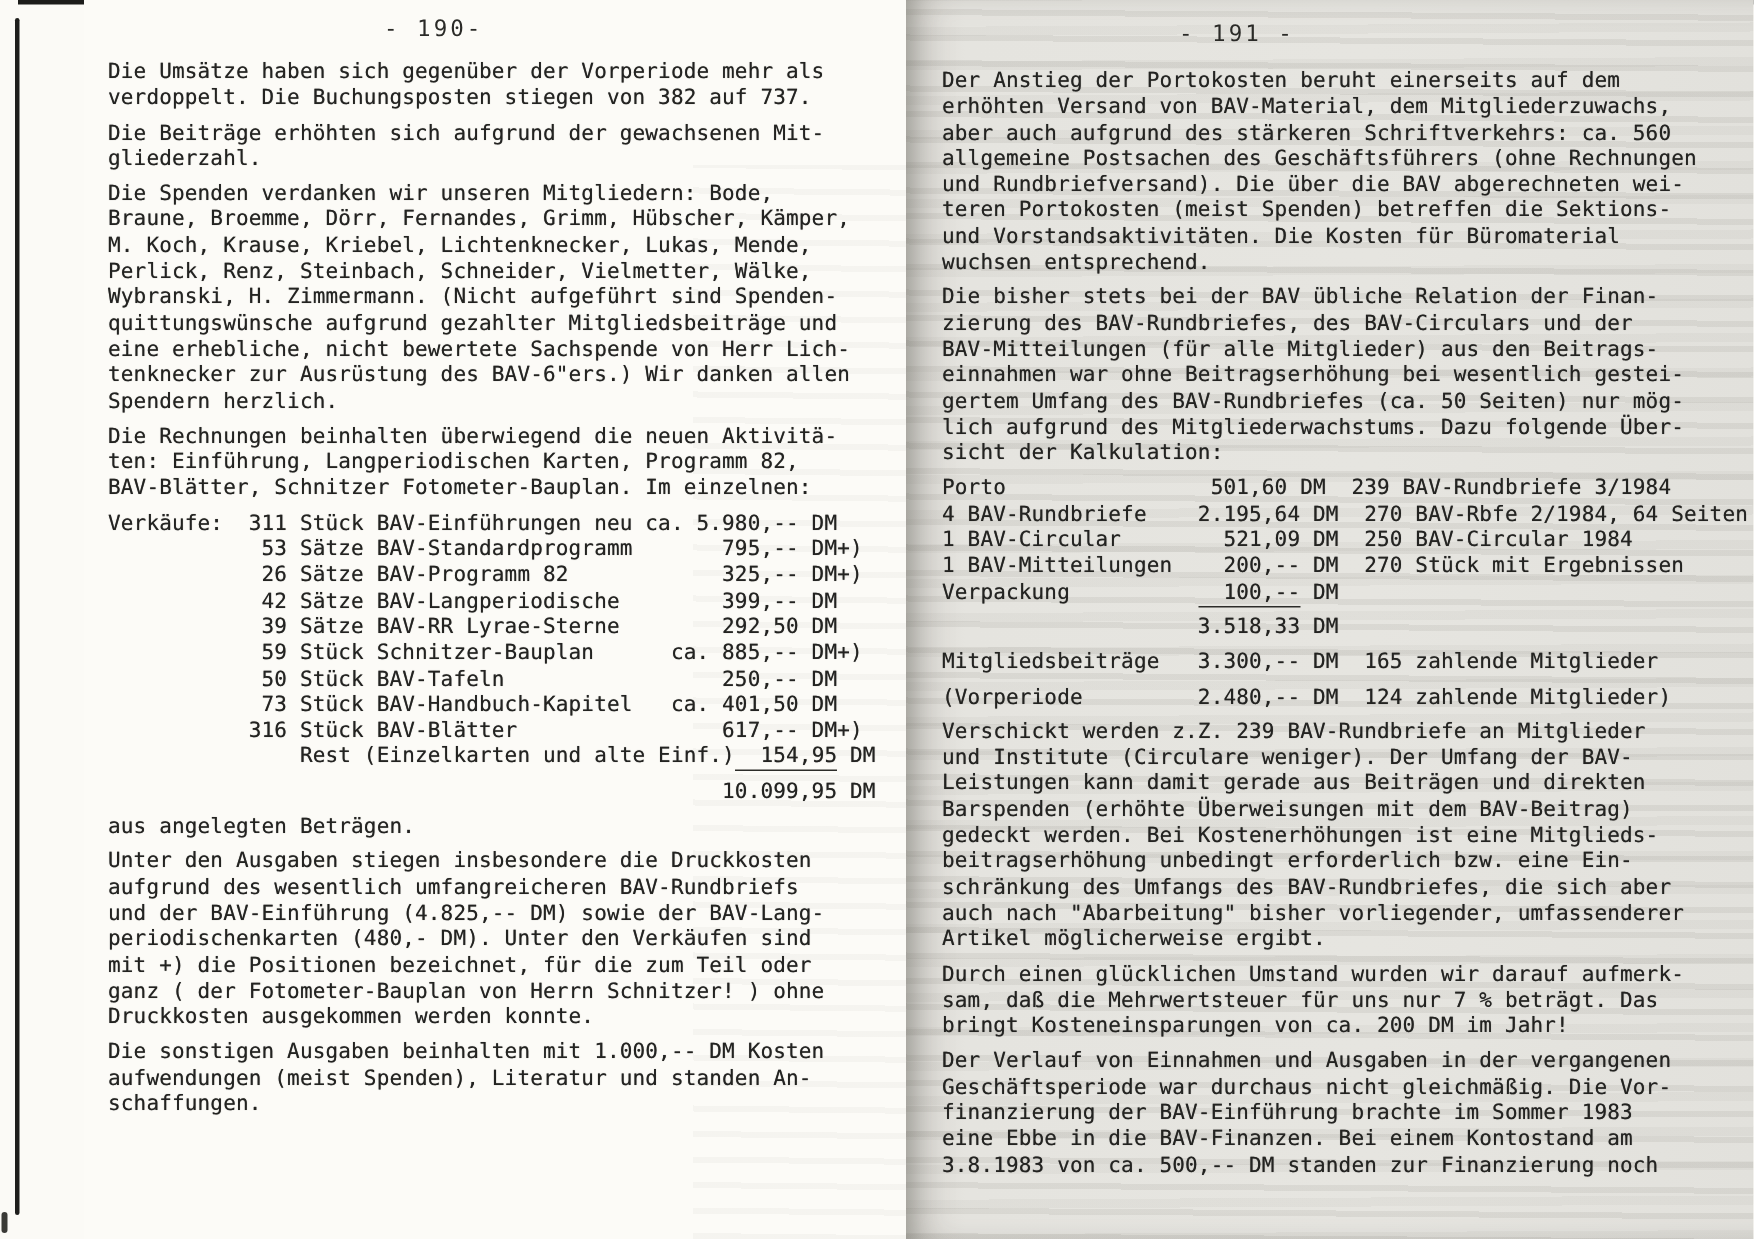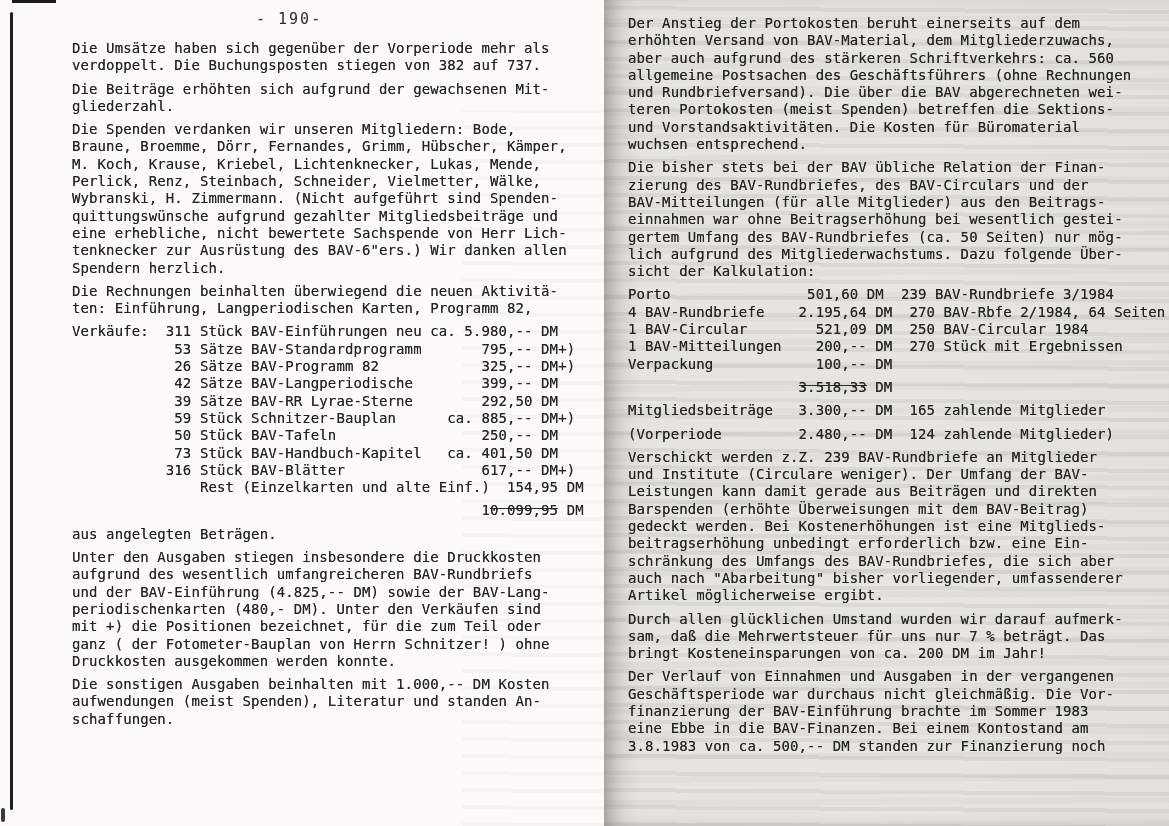--- a/index.html
+++ b/index.html
@@ -98,56 +98,57 @@
     font: inherit;
     white-space: pre;
   }
   .ln {
     height: 17.3px;
     white-space: pre;
     overflow: visible;
   }
   .u {
     border-bottom: 1.6px solid #2c2c29;
-    padding-bottom: 13px;
+    padding-bottom: 1px;
   }
 </style>
 </head>
 <body>
 
 <div class="scan">
   <div class="top-rule"></div>
   <div class="left-rule"></div>
   <div class="corner-mark"></div>
 
   <div class="page page-left">
     <div class="page-inner">
       <div class="page-num">- 190-</div>
       <div class="page-body">
           <pre class="para"><div class="ln"><span>Die Umsätze haben sich gegenüber der Vorperiode mehr als</span></div><div class="ln"><span>verdoppelt. Die Buchungsposten stiegen von 382 auf 737.</span></div></pre>
           <pre class="para"><div class="ln"><span>Die Beiträge erhöhten sich aufgrund der gewachsenen Mit-</span></div><div class="ln"><span>gliederzahl.</span></div></pre>
           <pre class="para"><div class="ln"><span>Die Spenden verdanken wir unseren Mitgliedern: Bode,</span></div><div class="ln"><span>Braune, Broemme, Dörr, Fernandes, Grimm, Hübscher, Kämper,</span></div><div class="ln"><span>M. Koch, Krause, Kriebel, Lichtenknecker, Lukas, Mende,</span></div><div class="ln"><span>Perlick, Renz, Steinbach, Schneider, Vielmetter, Wälke,</span></div><div class="ln"><span>Wybranski, H. Zimmermann. (Nicht aufgeführt sind Spenden-</span></div><div class="ln"><span>quittungswünsche aufgrund gezahlter Mitgliedsbeiträge und</span></div><div class="ln"><span>eine erhebliche, nicht bewertete Sachspende von Herr Lich-</span></div><div class="ln"><span>tenknecker zur Ausrüstung des BAV-6"ers.) Wir danken allen</span></div><div class="ln"><span>Spendern herzlich.</span></div></pre>
-          <pre class="para"><div class="ln"><span>Die Rechnungen beinhalten überwiegend die neuen Aktivitä-</span></div><div class="ln"><span>ten: Einführung, Langperiodischen Karten, Programm 82,</span></div></pre>
+          <pre class="para"><div class="ln"><span>Die Rechnungen beinhalten überwiegend die neuen Aktivitä-</span></div><div class="ln"><span>ten: Einführung, Langperiodischen Karten, Programm 82,</span></div><div class="ln"><span>BAV-Blätter, Schnitzer Fotometer-Bauplan. Im einzelnen:</span></div></pre>
           <pre class="para"><div class="ln"><span>Verkäufe:  311 Stück BAV-Einführungen neu ca. 5.980,-- DM</span></div><div class="ln"><span>            53 Sätze BAV-Standardprogramm       795,-- DM+)</span></div><div class="ln"><span>            26 Sätze BAV-Programm 82            325,-- DM+)</span></div><div class="ln"><span>            42 Sätze BAV-Langperiodische        399,-- DM</span></div><div class="ln"><span>            39 Sätze BAV-RR Lyrae-Sterne        292,50 DM</span></div><div class="ln"><span>            59 Stück Schnitzer-Bauplan      ca. 885,-- DM+)</span></div><div class="ln"><span>            50 Stück BAV-Tafeln                 250,-- DM</span></div><div class="ln"><span>            73 Stück BAV-Handbuch-Kapitel   ca. 401,50 DM</span></div><div class="ln"><span>           316 Stück BAV-Blätter                617,-- DM+)</span></div><div class="ln"><span>               Rest (Einzelkarten und alte Einf.)</span><span class="u">  154,95</span><span> DM</span></div></pre>
           <pre class="para"><div class="ln"><span>                                                10.099,95 DM</span></div></pre>
           <pre class="para"><div class="ln"><span>aus angelegten Beträgen.</span></div></pre>
           <pre class="para"><div class="ln"><span>Unter den Ausgaben stiegen insbesondere die Druckkosten</span></div><div class="ln"><span>aufgrund des wesentlich umfangreicheren BAV-Rundbriefs</span></div><div class="ln"><span>und der BAV-Einführung (4.825,-- DM) sowie der BAV-Lang-</span></div><div class="ln"><span>periodischenkarten (480,- DM). Unter den Verkäufen sind</span></div><div class="ln"><span>mit +) die Positionen bezeichnet, für die zum Teil oder</span></div><div class="ln"><span>ganz ( der Fotometer-Bauplan von Herrn Schnitzer! ) ohne</span></div><div class="ln"><span>Druckkosten ausgekommen werden konnte.</span></div></pre>
           <pre class="para"><div class="ln"><span>Die sonstigen Ausgaben beinhalten mit 1.000,-- DM Kosten</span></div><div class="ln"><span>aufwendungen (meist Spenden), Literatur und standen An-</span></div><div class="ln"><span>schaffungen.</span></div></pre>
         </div>
     </div>
   </div>
 
   <div class="page page-right">
     <div class="page-inner">
+      <div class="page-num">- 191 -</div>
       <div class="page-body">
           <pre class="para"><div class="ln"><span>Der Anstieg der Portokosten beruht einerseits auf dem</span></div><div class="ln"><span>erhöhten Versand von BAV-Material, dem Mitgliederzuwachs,</span></div><div class="ln"><span>aber auch aufgrund des stärkeren Schriftverkehrs: ca. 560</span></div><div class="ln"><span>allgemeine Postsachen des Geschäftsführers (ohne Rechnungen</span></div><div class="ln"><span>und Rundbriefversand). Die über die BAV abgerechneten wei-</span></div><div class="ln"><span>teren Portokosten (meist Spenden) betreffen die Sektions-</span></div><div class="ln"><span>und Vorstandsaktivitäten. Die Kosten für Büromaterial</span></div><div class="ln"><span>wuchsen entsprechend.</span></div></pre>
           <pre class="para"><div class="ln"><span>Die bisher stets bei der BAV übliche Relation der Finan-</span></div><div class="ln"><span>zierung des BAV-Rundbriefes, des BAV-Circulars und der</span></div><div class="ln"><span>BAV-Mitteilungen (für alle Mitglieder) aus den Beitrags-</span></div><div class="ln"><span>einnahmen war ohne Beitragserhöhung bei wesentlich gestei-</span></div><div class="ln"><span>gertem Umfang des BAV-Rundbriefes (ca. 50 Seiten) nur mög-</span></div><div class="ln"><span>lich aufgrund des Mitgliederwachstums. Dazu folgende Über-</span></div><div class="ln"><span>sicht der Kalkulation:</span></div></pre>
           <pre class="para"><div class="ln"><span>Porto                501,60 DM  239 BAV-Rundbriefe 3/1984</span></div><div class="ln"><span>4 BAV-Rundbriefe    2.195,64 DM  270 BAV-Rbfe 2/1984, 64 Seiten</span></div><div class="ln"><span>1 BAV-Circular        521,09 DM  250 BAV-Circular 1984</span></div><div class="ln"><span>1 BAV-Mitteilungen    200,-- DM  270 Stück mit Ergebnissen</span></div><div class="ln"><span>Verpackung          </span><span class="u">  100,--</span><span> DM</span></div></pre>
           <pre class="para"><div class="ln"><span>                    3.518,33 DM</span></div></pre>
           <pre class="para"><div class="ln"><span>Mitgliedsbeiträge   3.300,-- DM  165 zahlende Mitglieder</span></div></pre>
           <pre class="para"><div class="ln"><span>(Vorperiode         2.480,-- DM  124 zahlende Mitglieder)</span></div></pre>
           <pre class="para"><div class="ln"><span>Verschickt werden z.Z. 239 BAV-Rundbriefe an Mitglieder</span></div><div class="ln"><span>und Institute (Circulare weniger). Der Umfang der BAV-</span></div><div class="ln"><span>Leistungen kann damit gerade aus Beiträgen und direkten</span></div><div class="ln"><span>Barspenden (erhöhte Überweisungen mit dem BAV-Beitrag)</span></div><div class="ln"><span>gedeckt werden. Bei Kostenerhöhungen ist eine Mitglieds-</span></div><div class="ln"><span>beitragserhöhung unbedingt erforderlich bzw. eine Ein-</span></div><div class="ln"><span>schränkung des Umfangs des BAV-Rundbriefes, die sich aber</span></div><div class="ln"><span>auch nach "Abarbeitung" bisher vorliegender, umfassenderer</span></div><div class="ln"><span>Artikel möglicherweise ergibt.</span></div></pre>
-          <pre class="para"><div class="ln"><span>Durch allen glücklichen Umstand wurden wir darauf aufmerk-</span></div><div class="ln"><span>sam, daß die Mehrwertsteuer für uns nur 7 % beträgt. Das</span></div><div class="ln"><span>bringt Kosteneinsparungen von ca. 200 DM im Jahr!</span></div></pre>
+          <pre class="para"><div class="ln"><span>Durch einen glücklichen Umstand wurden wir darauf aufmerk-</span></div><div class="ln"><span>sam, daß die Mehrwertsteuer für uns nur 7 % beträgt. Das</span></div><div class="ln"><span>bringt Kosteneinsparungen von ca. 200 DM im Jahr!</span></div></pre>
           <pre class="para"><div class="ln"><span>Der Verlauf von Einnahmen und Ausgaben in der vergangenen</span></div><div class="ln"><span>Geschäftsperiode war durchaus nicht gleichmäßig. Die Vor-</span></div><div class="ln"><span>finanzierung der BAV-Einführung brachte im Sommer 1983</span></div><div class="ln"><span>eine Ebbe in die BAV-Finanzen. Bei einem Kontostand am</span></div><div class="ln"><span>3.8.1983 von ca. 500,-- DM standen zur Finanzierung noch</span></div></pre>
         </div>
     </div>
   </div>
 </div>
 
 </body></html>

